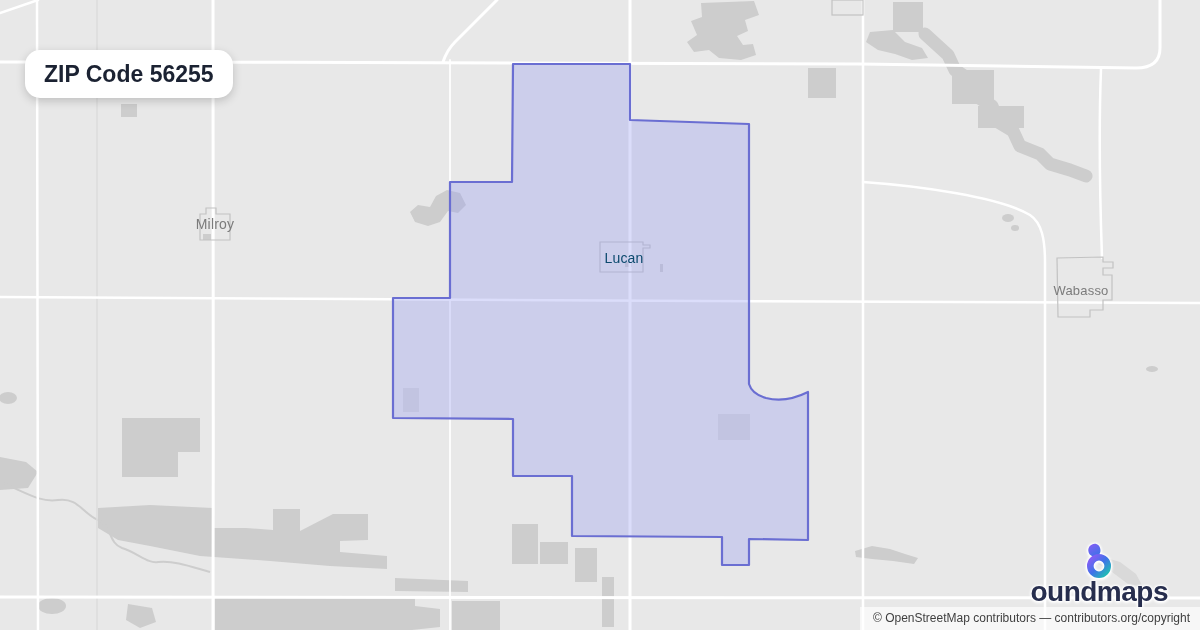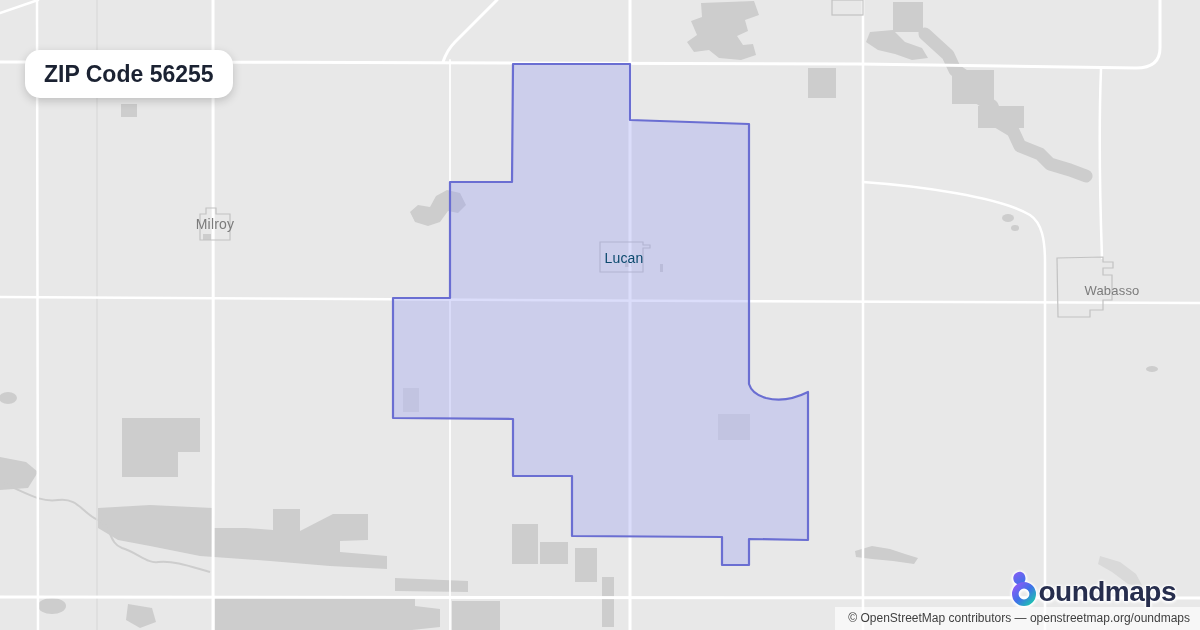--- a/index.html
+++ b/index.html
@@ -41,23 +41,24 @@
   .attribution {
     position:absolute; right:0; bottom:0; height:23px;
     background:var(--attribution-bg,rgba(255,255,255,0.65));
     color:var(--attribution-text,#3f3f3f);
     font-size:12px; line-height:23px; padding:0 10px 0 13px;
     white-space:nowrap;
   }
   .attribution .attr-link { color:var(--attribution-text,#3f3f3f); text-decoration:none; cursor:pointer; }
 
   .logo {
-    position:absolute; right:24px; bottom:24px;
-    display:flex; align-items:flex-end; cursor:pointer;
+    position:absolute; right:32px; bottom:24px;
+    display:flex; align-items:center; cursor:pointer;
     filter:drop-shadow(0 0 1px #fff) drop-shadow(0 0 1px #fff) drop-shadow(0 1px 1px #fff);
+    flex-direction:column;
   }
   .logo svg { display:block; }
   .logo .logo-text {
     color:var(--logo-text,#272e4e); font-size:28px; font-weight:bold;
     letter-spacing:-0.5px; margin-left:1px; line-height:1;
   }
 </style>
 </head>
 <body>
 
@@ -141,21 +142,21 @@
       <rect class="outline" x="832" y="0" width="31" height="15"></rect>
     </g>
 
     <path class="zip" d="M513,64 L630,64 L630,120 L749,124 L749,384 Q752,394 766,398 Q786,403 808,392 L808,540 L749,539 L749,565 L722,565 L722,537 L572,536 L572,476 L513,476 L513,419 L393,418 L393,298 L450,298 L450,182 L512,182 Z"></path>
   </svg>
 
   <div class="map-label" style="left:215px; top:224px;">Milroy</div>
 
   <div class="map-label tinted" style="left:624px; top:258px;">Lucan</div>
 
-  <div class="map-label big" style="left:1081px; top:290px;margin-left:31px;">Wabasso</div>
+  <div class="map-label big" style="left:1081px; top:290px;">Wabasso</div>
 
   <div class="badge">ZIP Code 56255</div>
 
   <div class="logo">
     <svg width="27" height="35" viewBox="0 0 27 35">
       <defs>
         <linearGradient id="bm-grad" x1="0" y1="0" x2="1" y2="1">
           <stop offset="0" class="g0" stop-color="#8a5cf6"></stop>
           <stop offset="0.5" class="g1" stop-color="#3f72e8"></stop>
           <stop offset="1" class="g2" stop-color="#1fc0b2"></stop>
@@ -165,16 +166,16 @@
           <stop offset="1" class="g1" stop-color="#3f72e8"></stop>
         </linearGradient>
       </defs>
       <path fill="url(#bm-grad-tip)" d="M7,1.5 C11,-0.5 15.5,2.5 15.5,7.5 C15.5,11.5 12,14.5 8,13.5 C4.5,12.6 2.5,9 3.5,5.5 C4,3.6 5.3,2.3 7,1.5 Z"></path>
       <circle cx="14" cy="23" r="8.7" fill="none" stroke="url(#bm-grad)" stroke-width="6.6"></circle>
     </svg>
     <span class="logo-text">oundmaps</span>
   </div>
 
   <div class="attribution">
-    <span>© OpenStreetMap contributors — </span><span class="attr-link">openstreetmap.org/oundmaps</span>
+    <span>© OpenStreetMap contributors — </span><span class="attr-link">contributors.org/copyright</span>
   </div>
 
 </div>
 
 </body></html>

